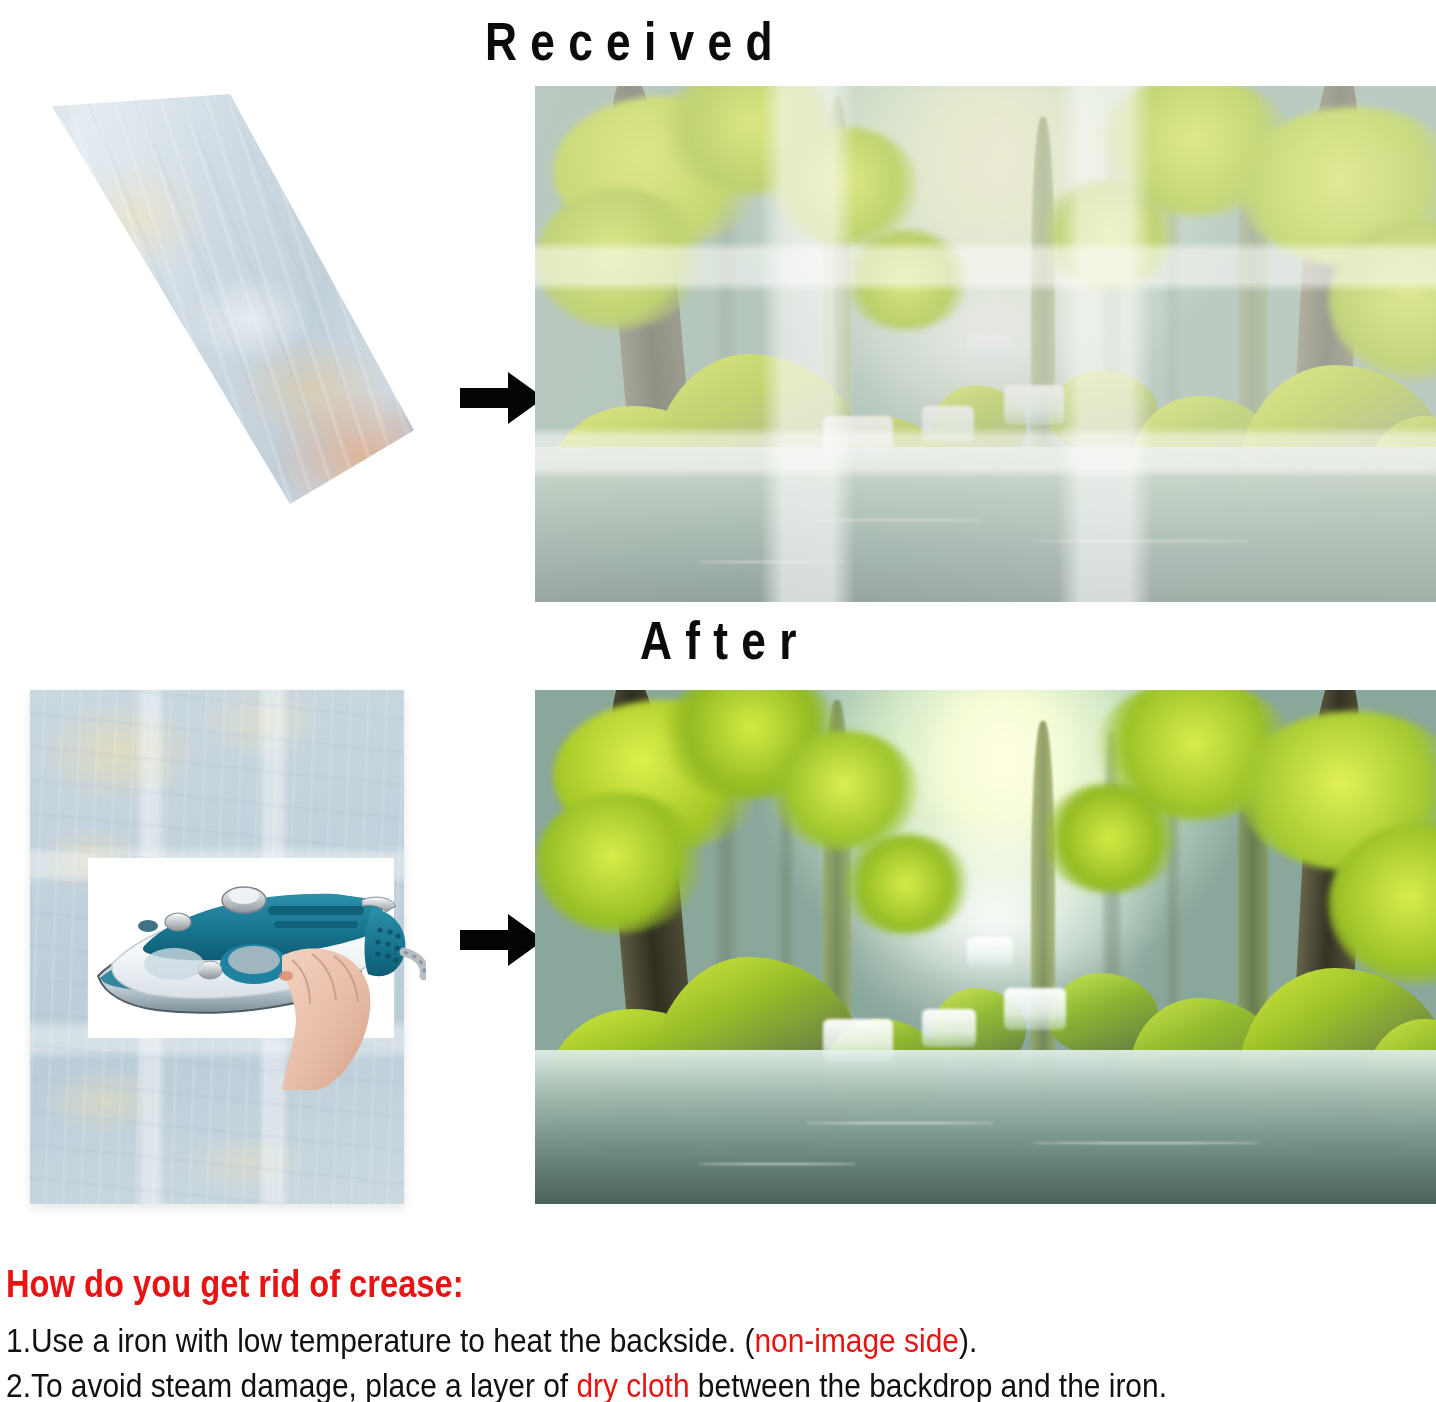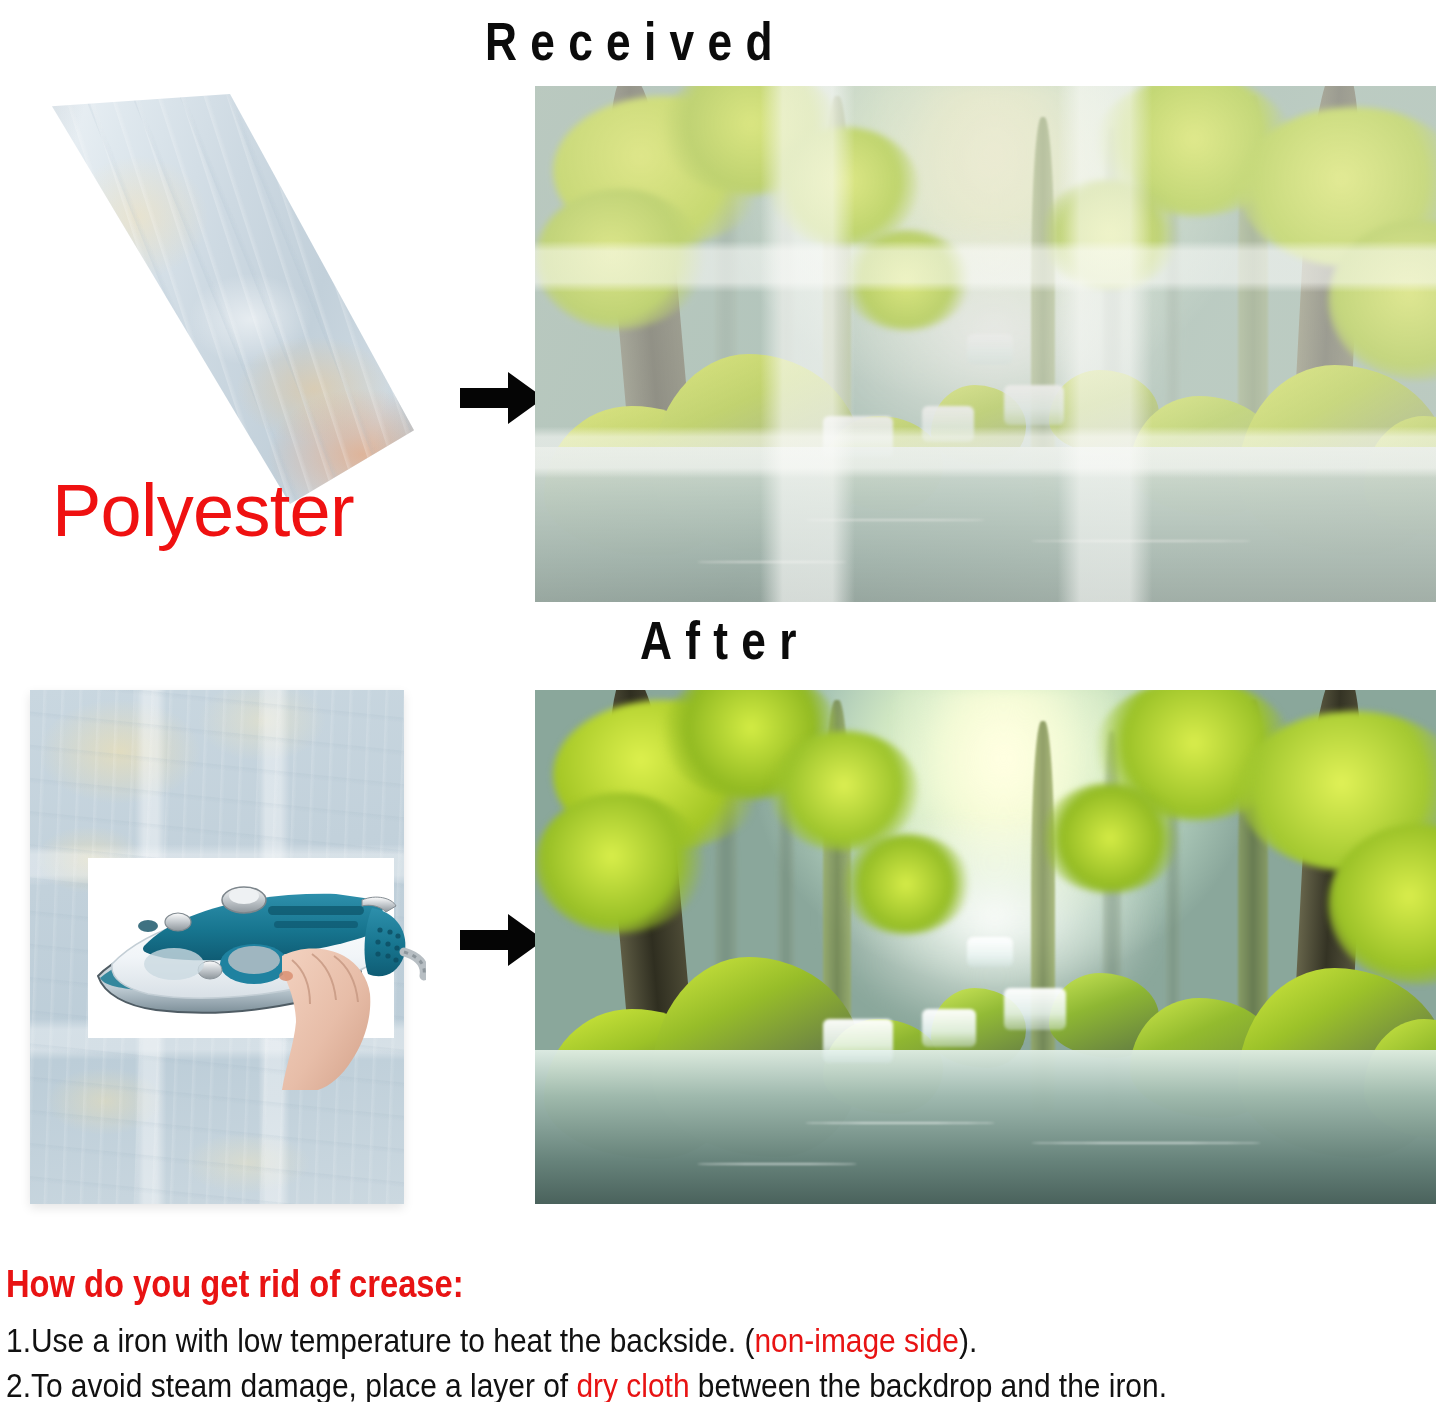--- a/index.html
+++ b/index.html
@@ -208,21 +208,20 @@
 <div class="stage">
 
   <div class="sec-head" id="received-heading">Received</div>
 
   <div id="fabric-roll">
     <div class="sheet"></div>
     <div class="streaks"></div>
     <div class="edge-shadow"></div>
   </div>
 
-  <div id="polyester-label">Polyester</div>
 
   <svg class="arrow" id="arrow-received" viewBox="0 0 88 60">
     <path d="M2 20 L50 20 L50 4 L86 30 L50 56 L50 40 L2 40 Z" fill="#050505"></path>
   </svg>
 
   <div class="photo" id="received-photo">
     <div class="scene">
       <div class="sky"></div>
       <div class="lightbeam"></div>
       <div class="haze"></div>

